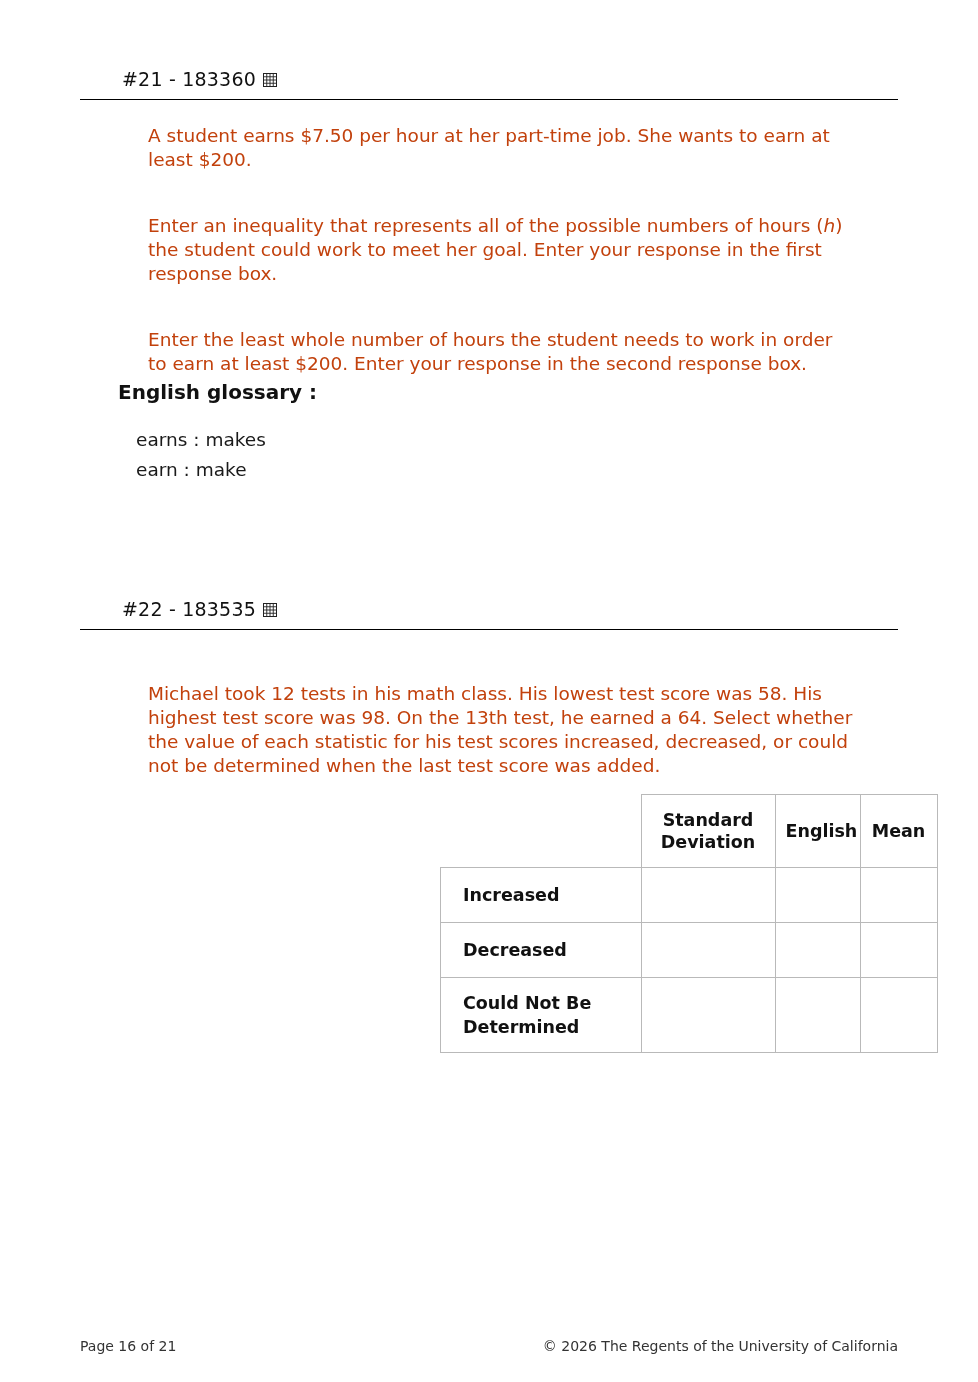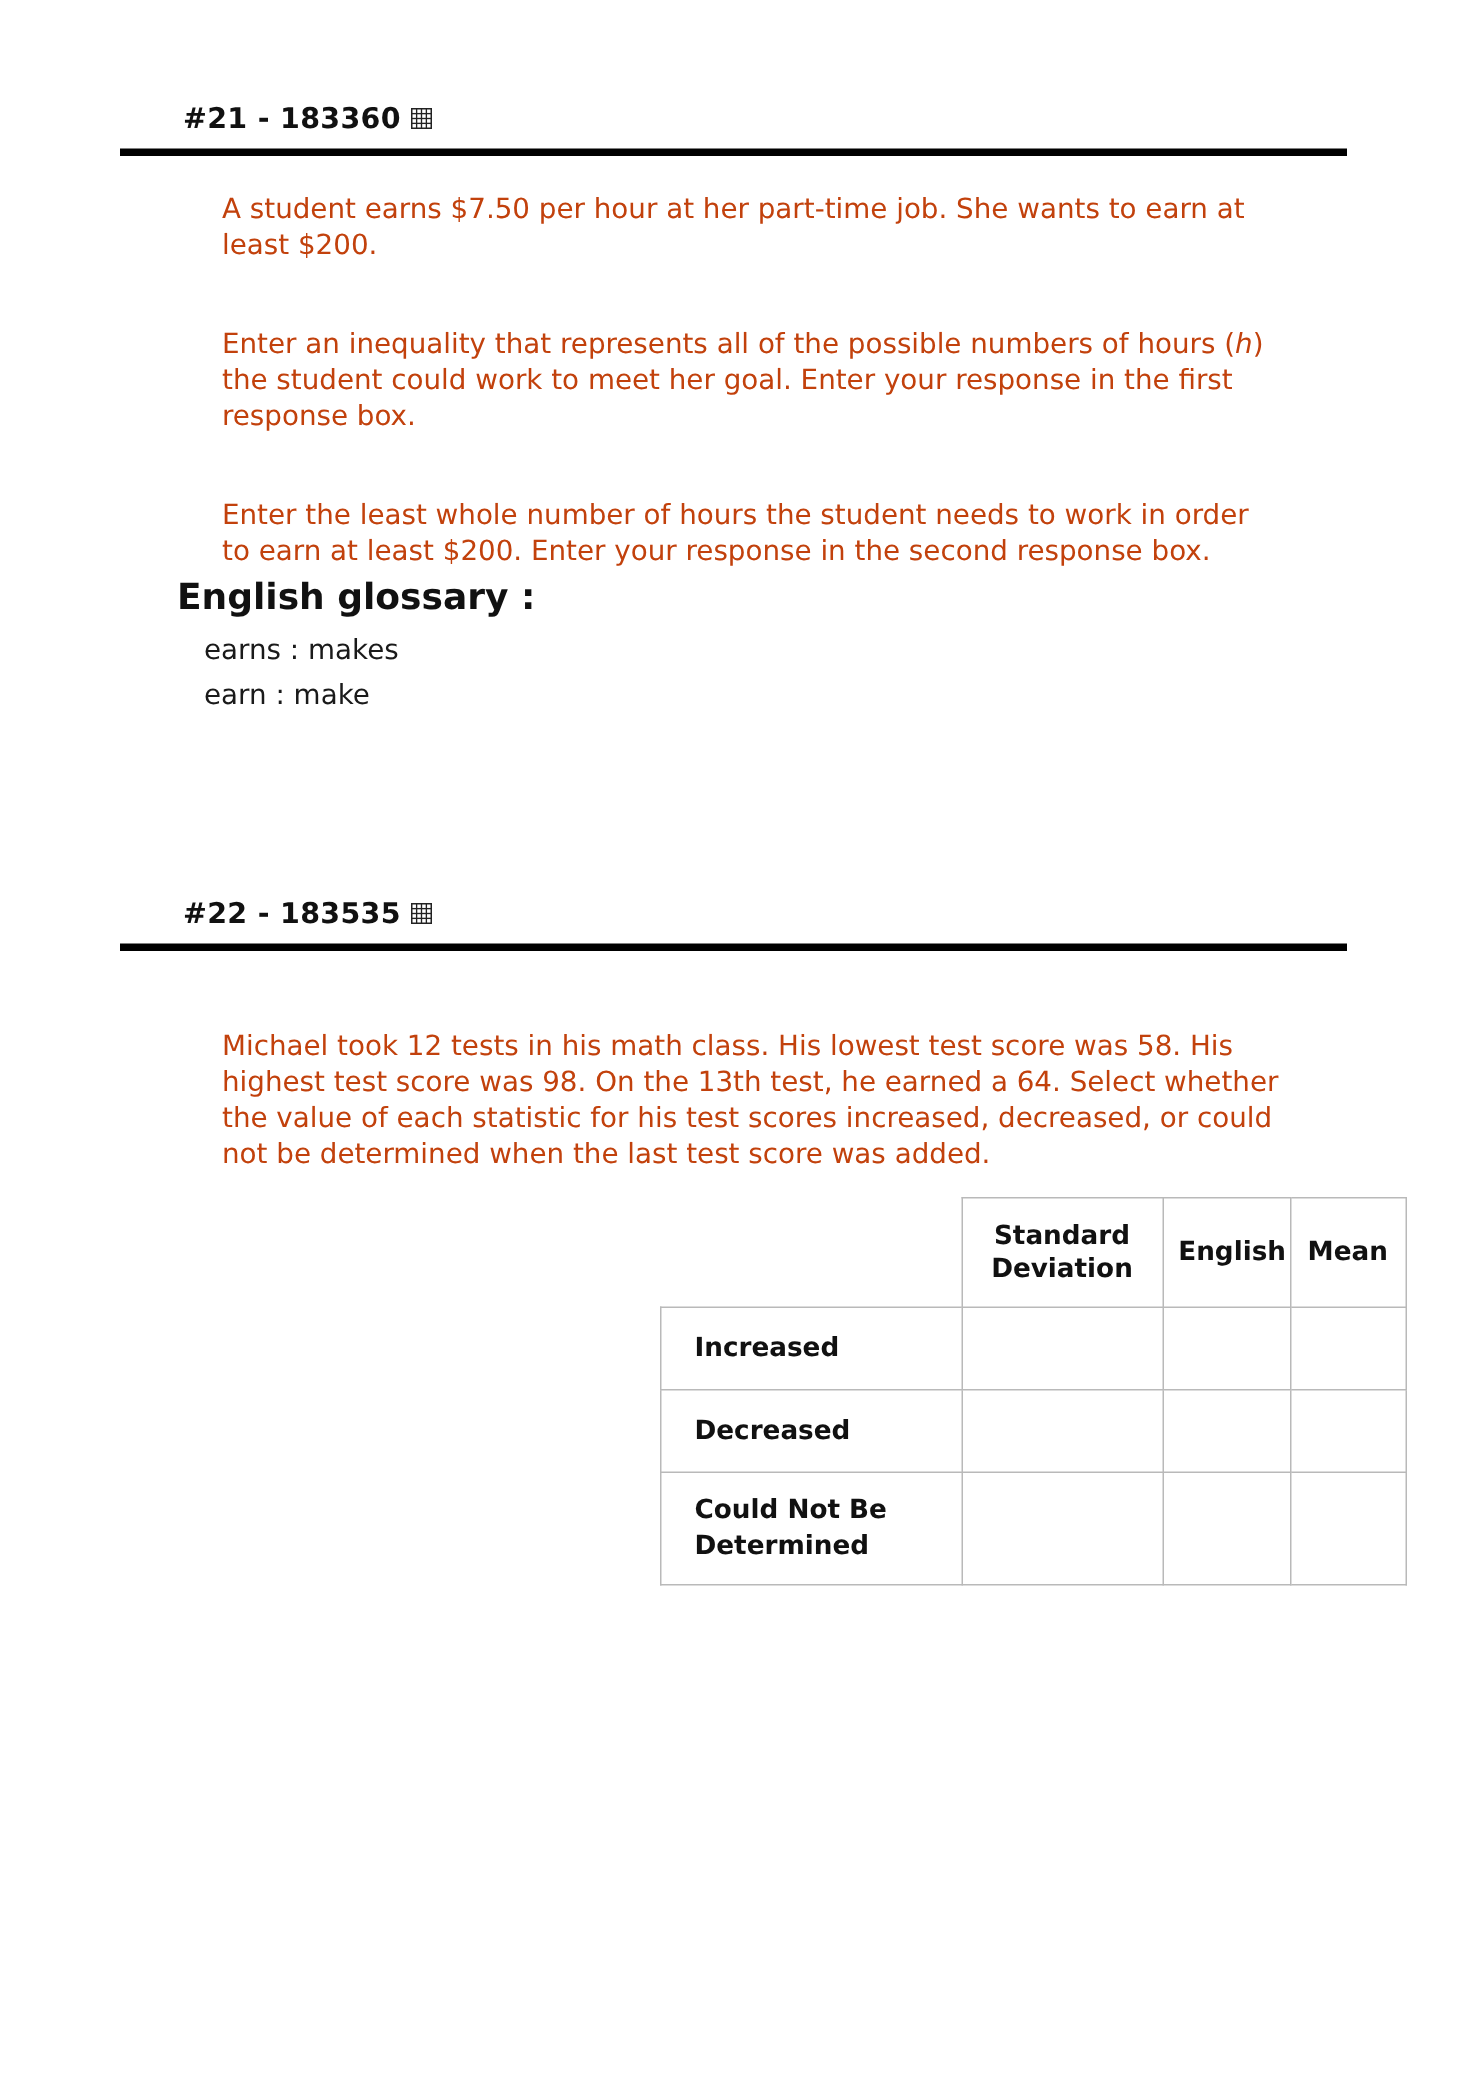--- a/index.html
+++ b/index.html
@@ -24,25 +24,25 @@
   }
 
   
   .question {
     position: absolute;
     left: 80px;
     right: 80px;
   }
   .q-header {
     font-size: 19px;
-    font-weight: bold;
+    font-weight: normal;
     color: #111111;
     padding-left: 42px;
     padding-bottom: 9px;
-    border-bottom: 5px solid #000000;
+    border-bottom: 1px solid #000000;
     letter-spacing: 0.2px;
   }
   .q-id {
     display: inline-block;
   }
   .grid-icon {
     display: inline-block;
     width: 14px;
     height: 14px;
     vertical-align: -1px;
@@ -65,24 +65,24 @@
   }
   .para:last-child { margin-bottom: 0; margin-top: 28px; }
   .para em { font-style: italic; }
 
   
   .glossary {
     padding-left: 38px;
     padding-top: 4px;
   }
   .glossary-title {
-    font-size: 24px;
+    font-size: 20px;
     font-weight: bold;
     color: #111111;
-    margin-bottom: 7px;
+    margin-bottom: 21px;
   }
   .glossary-entry {
     font-size: 18.5px;
     color: #1a1a1a;
     padding-left: 18px;
     line-height: 30px;
   }
   .glossary-term {
     font-weight: normal;
   }
@@ -219,14 +219,18 @@
             <th style="height:58px;">Could Not Be Determined</th>
             <td class="cell-blank"></td>
             <td class="cell-blank"></td>
             <td class="cell-blank"></td>
           </tr>
         </tbody>
       </table>
     </div>
   </div>
 
+  <div class="footer">
+    <div class="footer-left">Page 16 of 21</div>
+    <div class="footer-right">© 2026 The Regents of the University of California</div>
+  </div>
 
 </div>
 
 </body></html>

